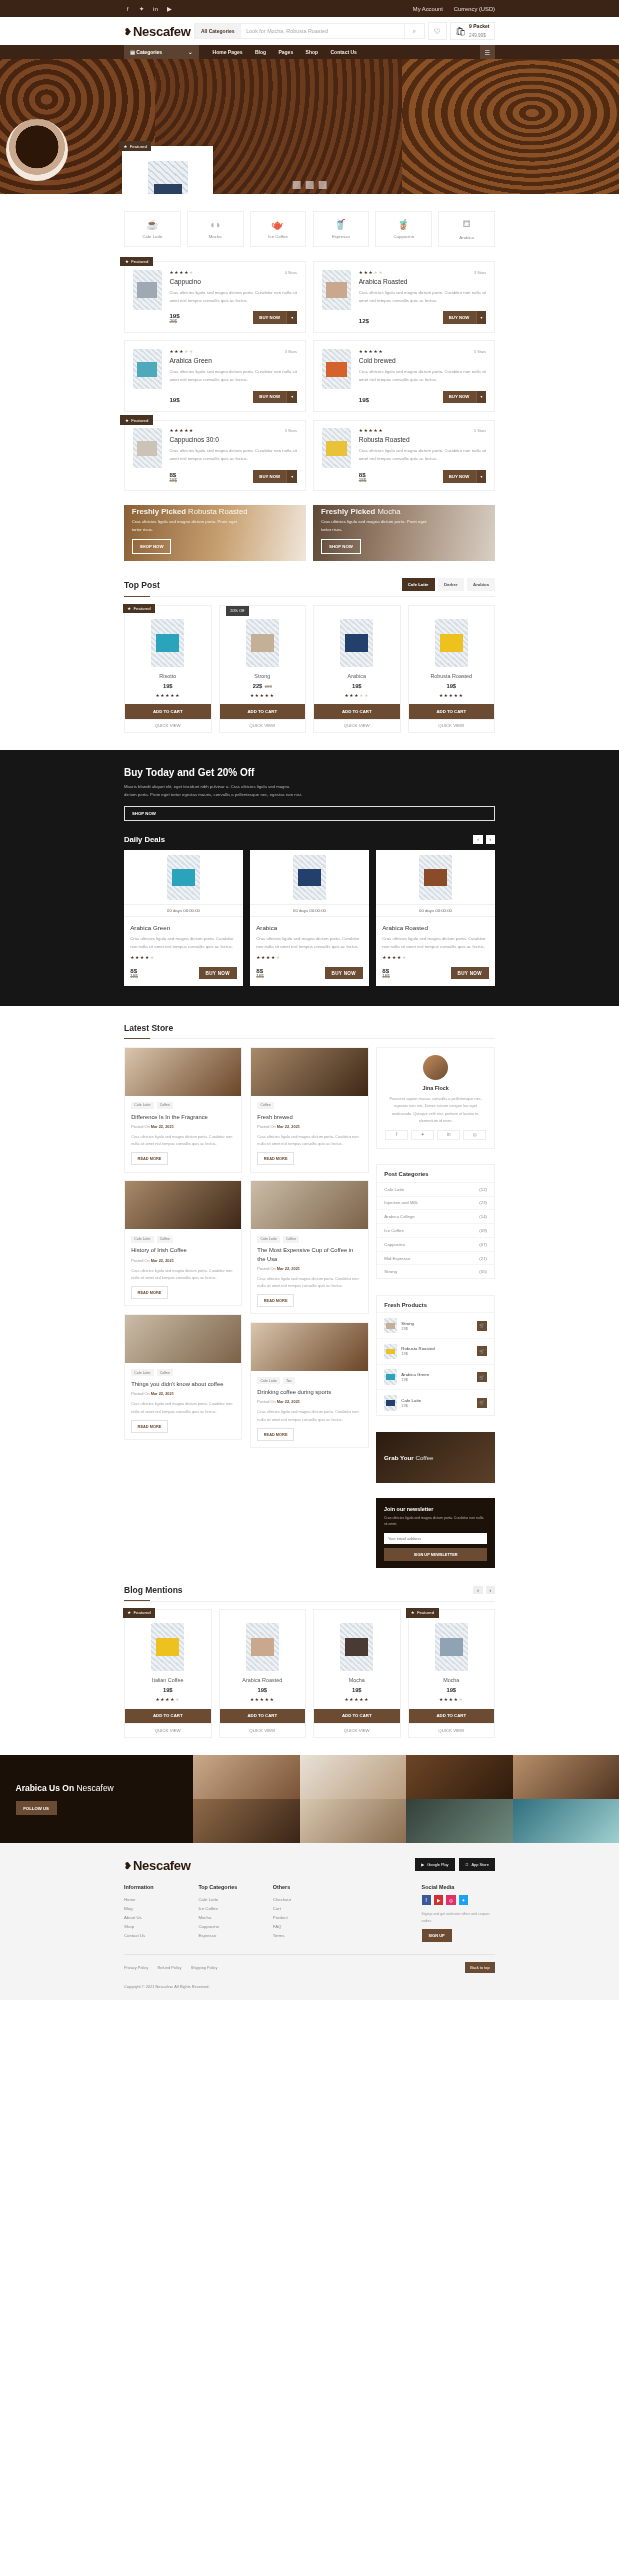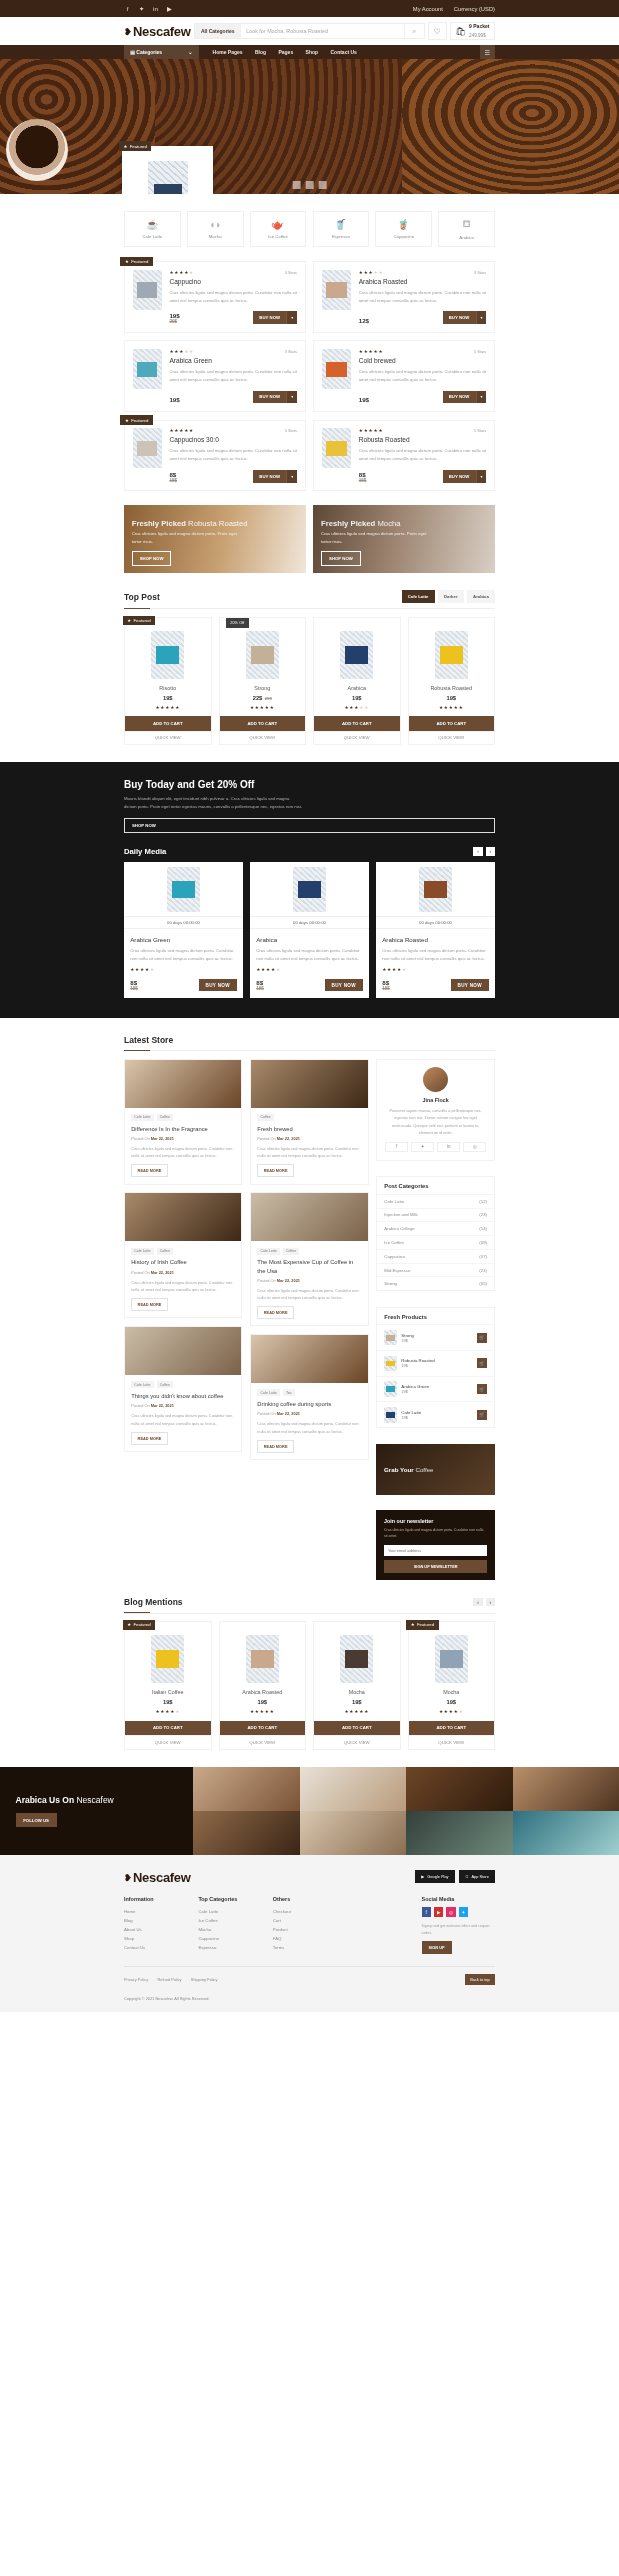--- a/index.html
+++ b/index.html
@@ -77,21 +77,21 @@
   .pc-body { flex:1; }
   .pc-top { display:flex; justify-content:space-between; align-items:center; }
   .pc-name { font-size:6.6px; color:#333; margin:3.1px 0 3.9px; }
   .pc-desc { font-size:4.3px; color:#9a9a9a; line-height:1.9; }
   .pc-foot { display:flex; justify-content:space-between; align-items:flex-end; margin-top:6.2px;}
   .buy-split { display:flex; }
   .buy-split .main { background:#6b4b32; color:#fff; font-size:4.3px; font-weight:bold; padding:3.9px 6.2px;}
   .buy-split .car { background:#5d4029; color:#fff; font-size:3.9px; padding:3.9px 3.9px; border-left:0.8px solid #7a5940;}
   
   .banners { display:grid; grid-template-columns:1fr 1fr; gap:7.7px; padding:14px 0 0; }
-  .banner { height:68px; position:relative; padding:0 7.7px; display:flex; flex-direction:column; justify-content:flex-end; padding-bottom:7.7px; }
+  .banner { height:56px; position:relative; padding:0 7.7px; display:flex; flex-direction:column; justify-content:flex-end; padding-bottom:7.7px; }
   .b1 { background:linear-gradient(100deg,#8a5f35,#c9a273 55%,#f0e6da); }
   .b2 { background:linear-gradient(100deg,#5e4836,#9c8470 45%,#d9cfc4); }
   .banner h3 { font-size:7.7px; color:#fff; font-weight:bold; }
   .banner h3 span { font-weight:normal; opacity:.9;}
   .banner p { font-size:4.3px; color:#f2ece7; line-height:1.9; margin:2.3px 0 4.6px; max-width:116px;}
   .shop-out { border:0.8px solid #fff; color:#fff; font-size:4.3px; font-weight:bold; padding:3.9px 7px; align-self:flex-start; }
   
   .sec-head { display:flex; justify-content:space-between; align-items:center; padding:17px 0 0; }
   .sec-title { font-size:8.5px; font-weight:bold; color:#2b2b2b; }
   .tabs { display:flex; gap:3.1px; }
@@ -543,21 +543,21 @@
    <div class="qv">QUICK VIEW</div>
  </div>
       </div>
   </div>
 
   <div class="promo">
     <h2>Buy Today and Get 20% Off</h2>
     <p>Mauris blandit aliquet elit, eget tincidunt nibh pulvinar a. Cras ultricies ligula sed magna dictum porta. Proin eget tortor egestas mauris, convallis a pellentesque nec, egestas non nisi.</p>
     <div class="shop-out">SHOP NOW</div>
     <div class="deals-head">
-      <div class="t">Daily Media</div>
+      <div class="t">Daily Deals</div>
       <div class="arrows">
         <i>‹</i>
         <i>›</i>
       </div>
     </div>
     <div class="deals" id="deals">
  <div class="dcard">
    <div class="dc-img">
             <div style="width:33px;height:45px;border-radius:1.5px;background:repeating-linear-gradient(42deg,#eef1f4 0 2.3px,#d7dde4 2.3px 3.9px);position:relative;">
               <div style="position:absolute;left:15%;top:32%;width:70%;height:38%;background:#2aa3bb;"></div>

